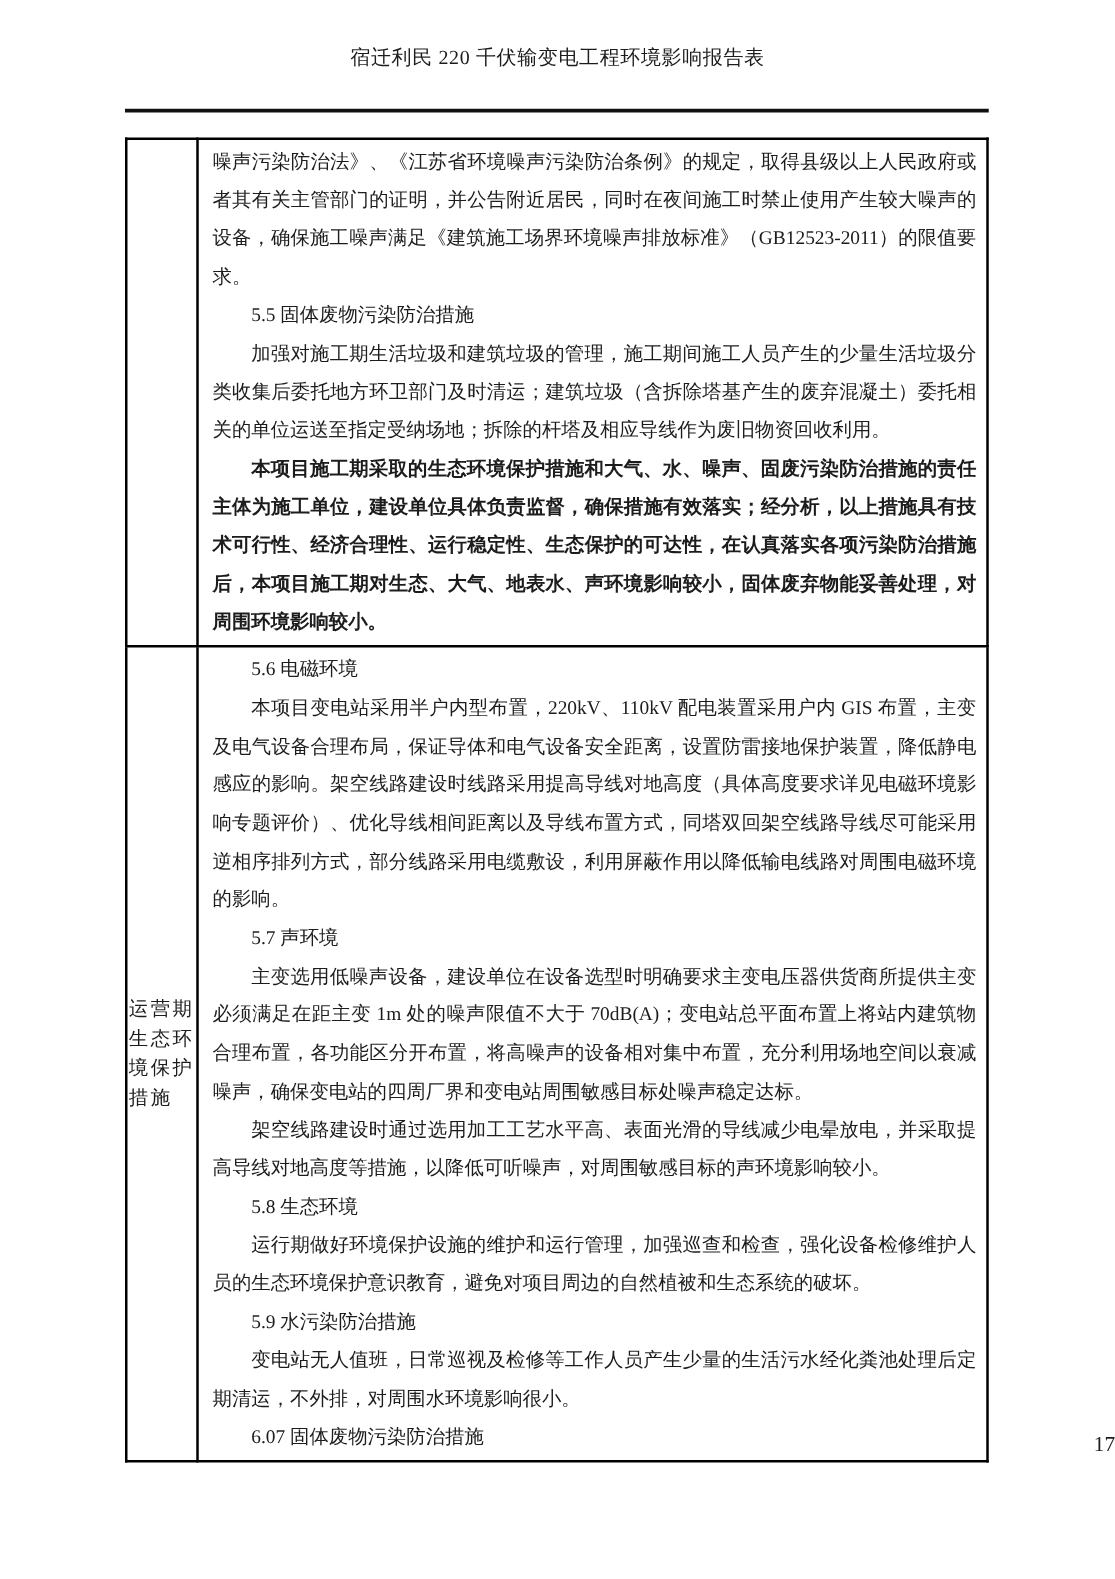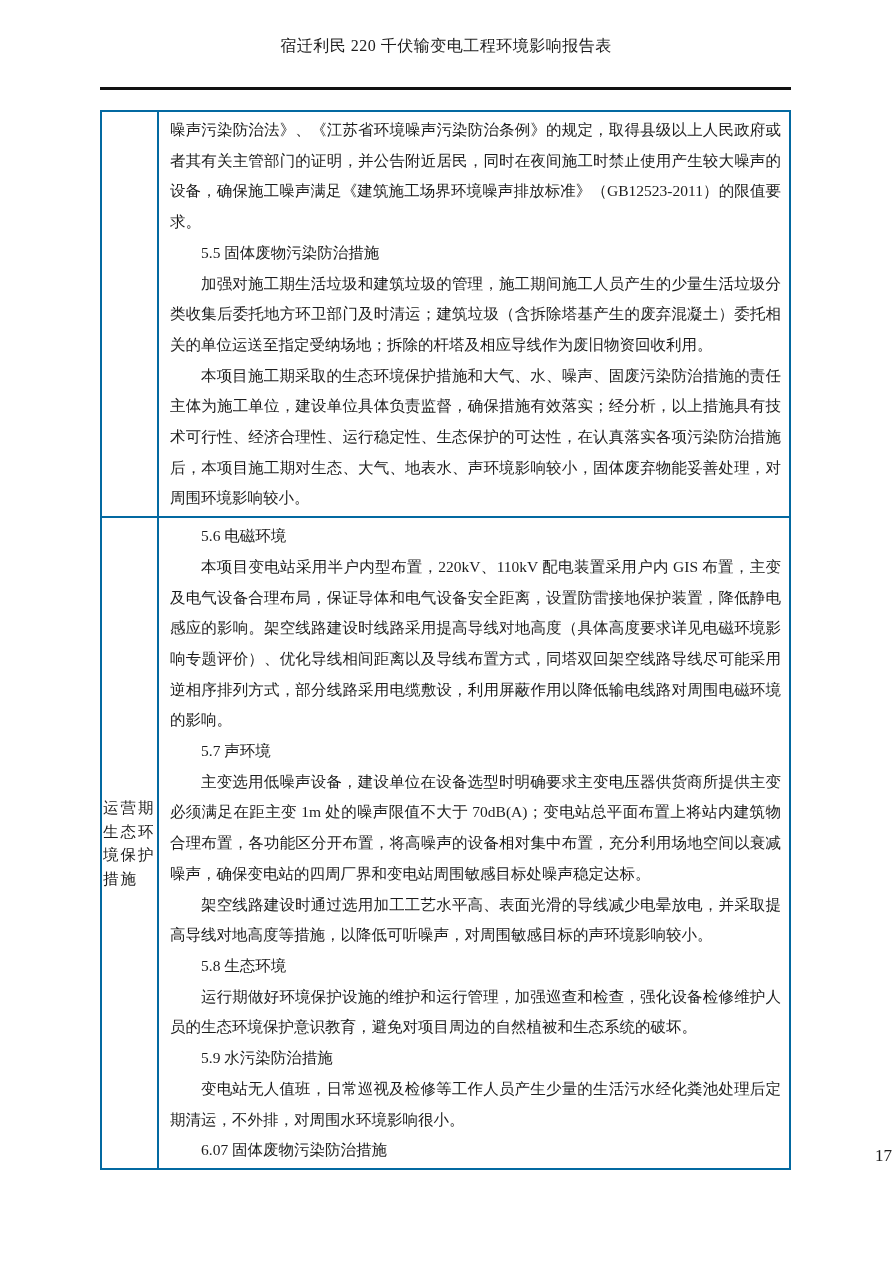--- a/index.html
+++ b/index.html
@@ -36,21 +36,21 @@
   }
   table.doc-table {
     position: absolute;
     top: 110px;
     left: 100px;
     width: 691px;
     border-collapse: collapse;
     table-layout: fixed;
   }
   .doc-table td {
-    border: 2px solid #0369a1;
+    border: 2px solid #000000;
     vertical-align: top;
   }
   .label-cell {
     width: 57px;
     vertical-align: middle !important;
     text-align: left;
     padding: 2px 1px;
   }
   .label-line {
     font-size: 15.5px;
@@ -67,21 +67,21 @@
     font-size: 15.5px;
     line-height: 30.7px;
     text-align: justify;
     text-justify: inter-ideograph;
     color: #1c1c1c;
   }
   .block.continuation { text-indent: 0; }
   .block.paragraph    { text-indent: 2em; }
   .block.paragraph-bold {
     text-indent: 2em;
-    font-weight: normal;
+    font-weight: bold;
   }
   .block.heading {
     text-indent: 2em;
     font-weight: normal;
     text-align: left;
   }
   .page-number {
     position: absolute;
     top: 1146px;
     left: 0;

